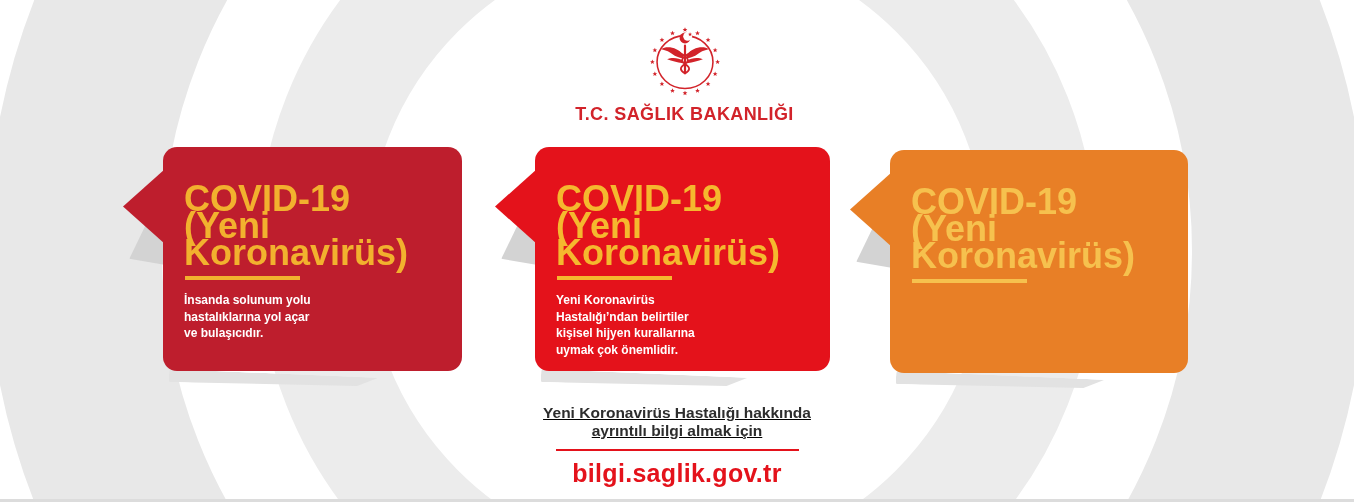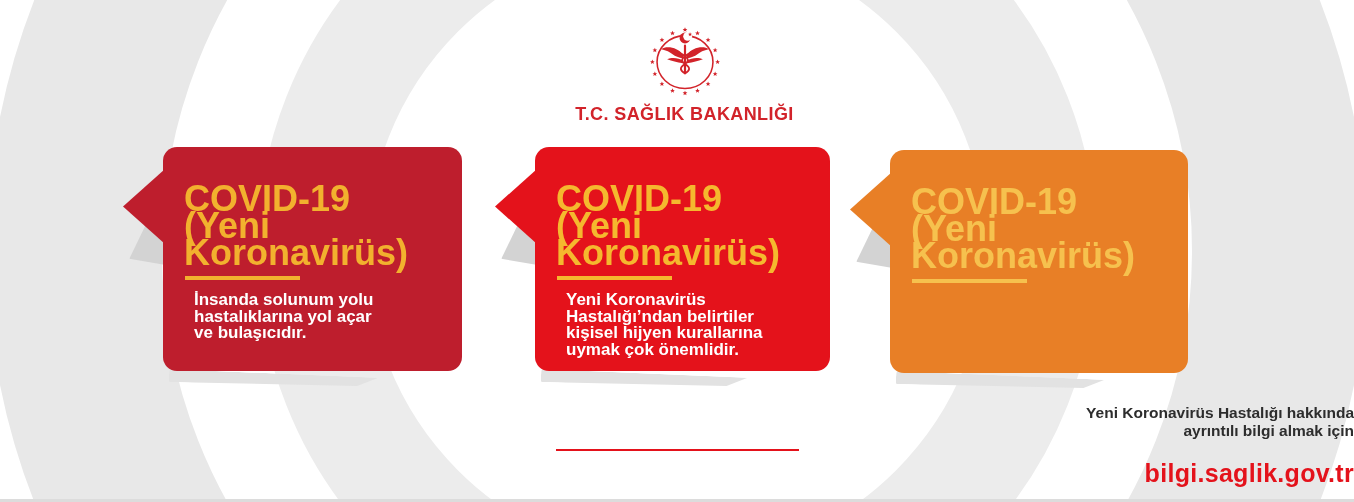--- a/index.html
+++ b/index.html
@@ -36,24 +36,24 @@
     position:absolute;left:2%;bottom:-11px;width:70%;height:13px;background:#e2e2e2;
     transform:rotate(2.4deg);transform-origin:left center;border-radius:2px;z-index:1;
     clip-path:polygon(0 0,100% 0,90% 70%,0 100%);
   }
   .card-title{
     margin:0;font-size:36px;line-height:27px;font-weight:bold;letter-spacing:0;
     color:var(--title,#F2B12E);white-space:pre-line;
   }
   .card-rule{width:115px;height:4px;background:var(--rule,#F2B12E);margin:10px 0 12px 1px;}
   .card-body{
-    margin:10px;font-size:17px;line-height:16.5px;font-weight:bold;color:#ffffff;white-space:pre-line;
+    margin:0;font-size:12px;line-height:16.5px;font-weight:bold;color:#ffffff;white-space:pre-line;
   }
   
-  .footer{position:absolute;left:0;right:0;top:404px;text-align:right;z-index:3;}
+  .footer{position:absolute;left:0;right:0;top:404px;text-align:center;z-index:3;text-decoration:underline;}
   .footer-info{margin:0;font-size:15.5px;line-height:18px;font-weight:bold;color:#2d2d2d;white-space:pre-line;}
   .footer-divider{width:243px;height:2px;background:var(--accent,#E4121B);margin:9px auto 8px;}
   .footer-url{font-size:25px;font-weight:bold;letter-spacing:.3px;color:var(--accent,#E4121B);text-decoration:none;display:inline-block;}
   .bottom-edge{position:absolute;left:0;right:0;bottom:0;height:3px;background:#dcdcdc;z-index:4;}
 </style>
 </head>
 <body>
 
 <div class="banner">
 

